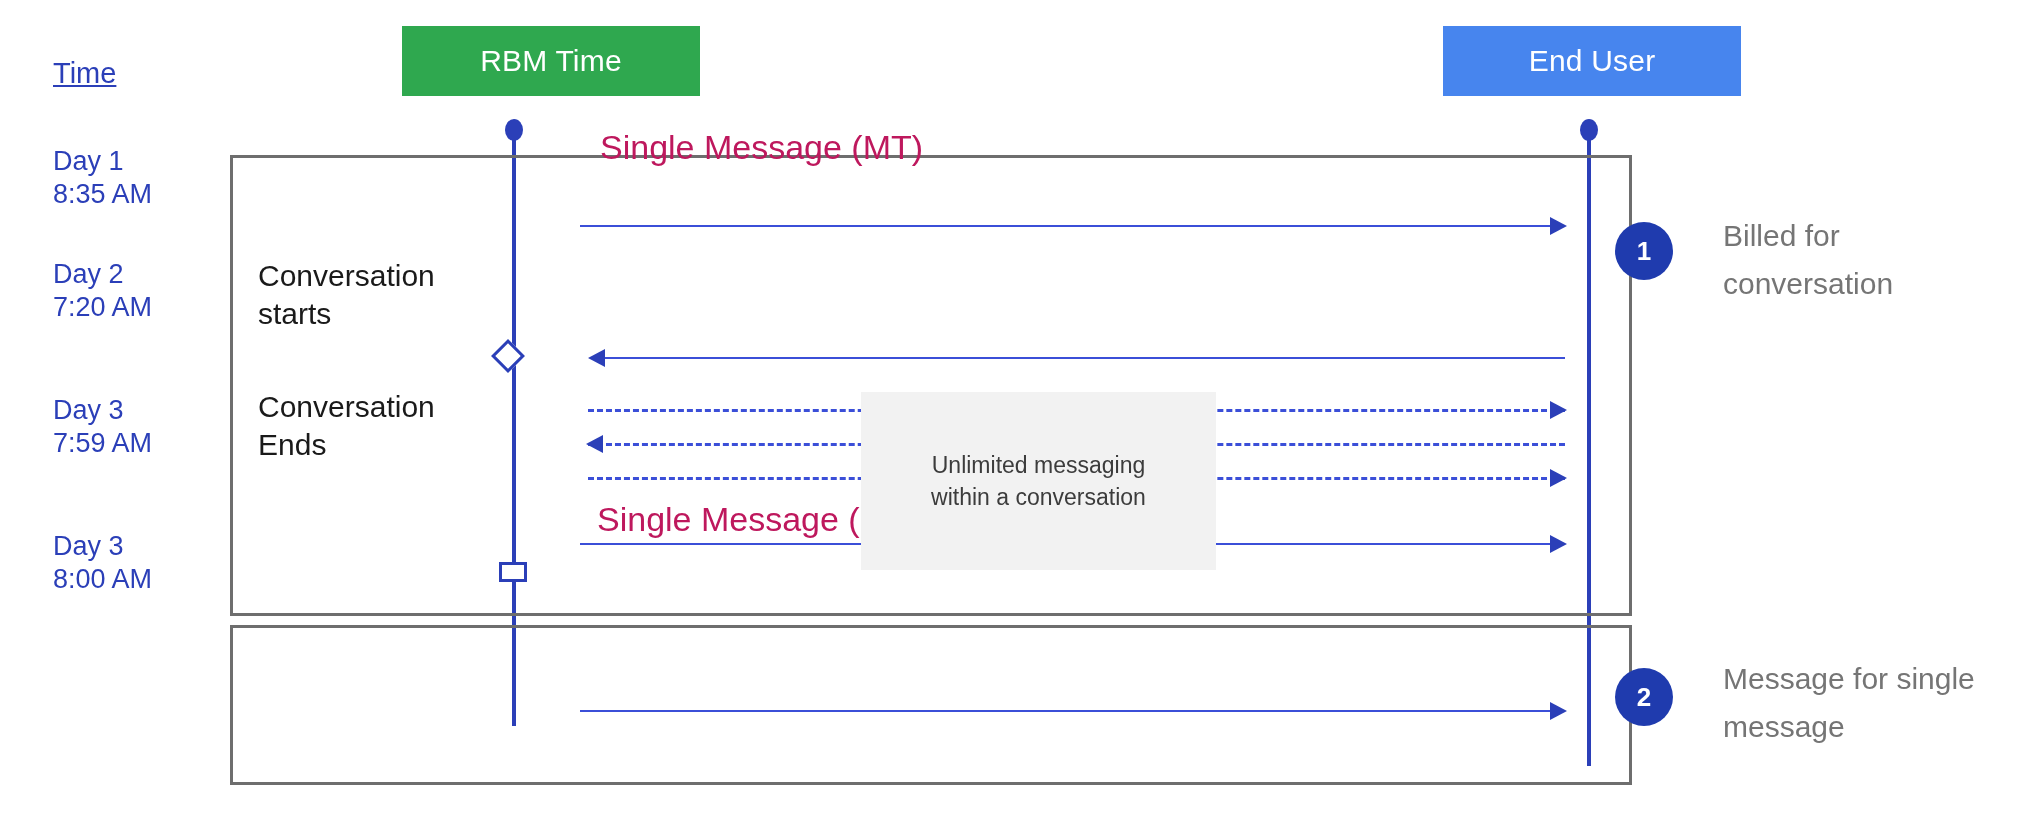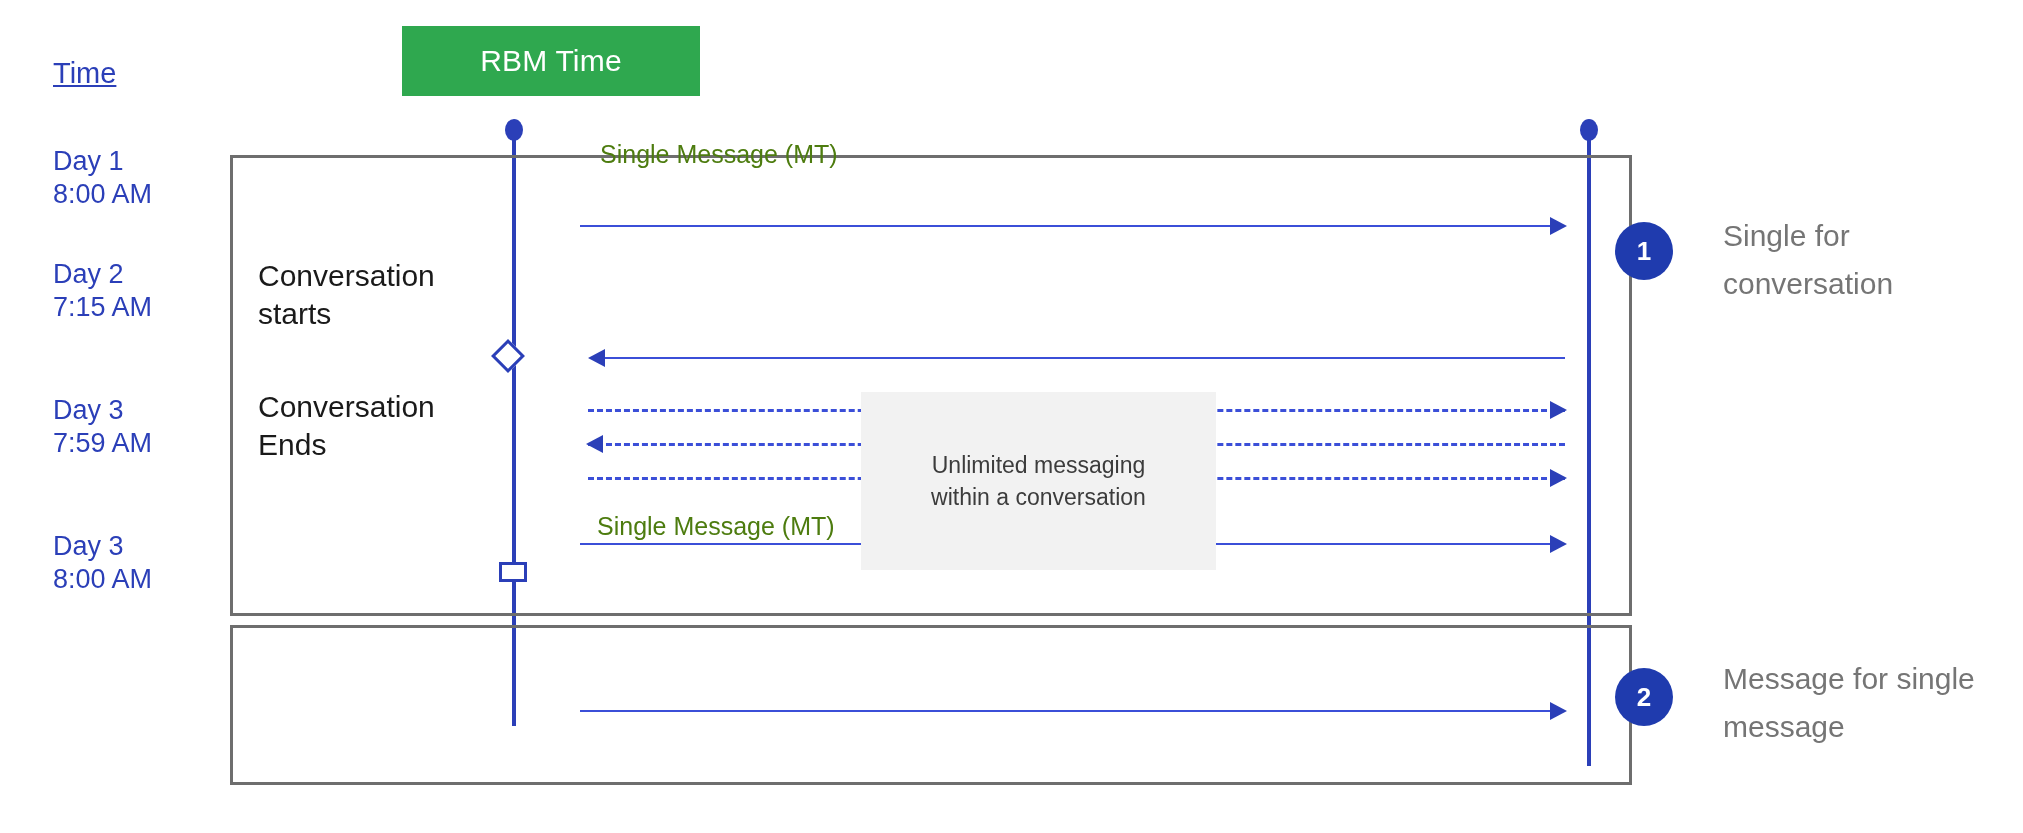--- a/index.html
+++ b/index.html
@@ -135,24 +135,23 @@
     line-height: 38px;
     white-space: pre-line;
   }
   #note-conv-starts { left: 258px; top: 257px; }
   #note-conv-ends   { left: 258px; top: 388px; }
   #note-single      { left: 258px; top: 518px; }
 
   
   .msg-label {
     position: absolute;
-    color: #4d7c0f;
-    font-size: 25px;
+    color: #be185d;
+    font-size: 34px;
     white-space: nowrap;
-    margin-top: 12px;
   }
   #msg-label-1 { left: 600px; top: 128px; }
   #msg-label-2 { left: 597px; top: 235px; }
   #msg-label-3 { left: 597px; top: 500px; }
 
   
   .arrow {
     position: absolute;
     height: 0;
   }
@@ -237,29 +236,30 @@
   #billing-note-1 { left: 1723px; top: 212px; }
   #billing-note-2 { left: 1723px; top: 655px; }
 </style>
 </head>
 <body>
 
 <div id="canvas">
 
   <div id="time-heading">Time</div>
   <div class="time-label" id="time-day1">Day 1
-8:00 AM</div>
+8:35 AM</div>
   <div class="time-label" id="time-day2">Day 2
-7:15 AM</div>
+7:20 AM</div>
   <div class="time-label" id="time-day3">Day 3
 7:59 AM</div>
   <div class="time-label" id="time-day3b">Day 3
 8:00 AM</div>
 
   <div class="actor-box" id="actor-agent">RBM Time</div>
+  <div class="actor-box" id="actor-enduser">End User</div>
 
   <div class="lifeline-head" id="lifeline-head-agent"></div>
   <div class="lifeline" id="lifeline-agent"></div>
   <div class="lifeline-head" id="lifeline-head-user"></div>
   <div class="lifeline" id="lifeline-user"></div>
 
   <div class="frame" id="frame-conversation"></div>
   <div class="frame" id="frame-single"></div>
 
   <div id="marker-diamond"></div>
@@ -305,20 +305,20 @@
 
   <div class="arrow right" id="arrow-mt2">
     <div class="shaft"></div>
     <div class="head"></div>
   </div>
 
   <div id="callout-unlimited">Unlimited messaging
 within a conversation</div>
 
   <div class="badge" id="badge-1">1</div>
-  <div class="billing-note" id="billing-note-1">Single for
+  <div class="billing-note" id="billing-note-1">Billed for
 conversation</div>
 
   <div class="badge" id="badge-2">2</div>
   <div class="billing-note" id="billing-note-2">Message for single
 message</div>
 
 </div>
 
 </body></html>

